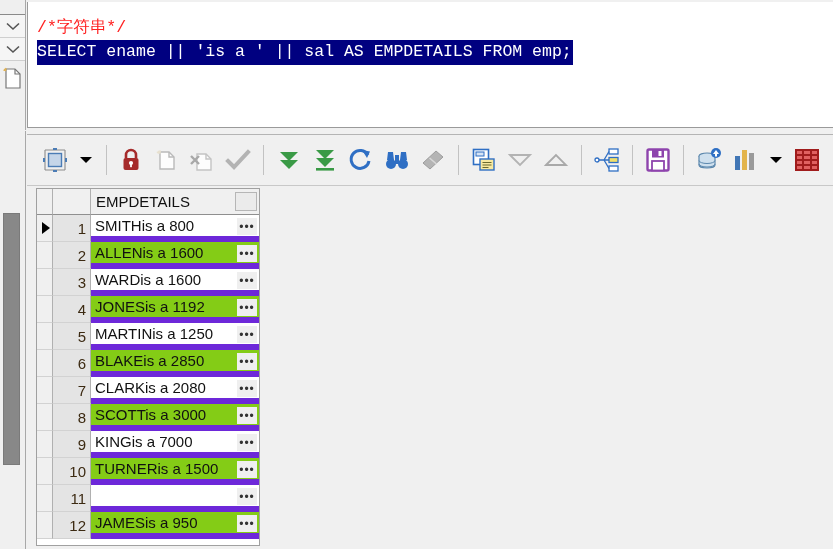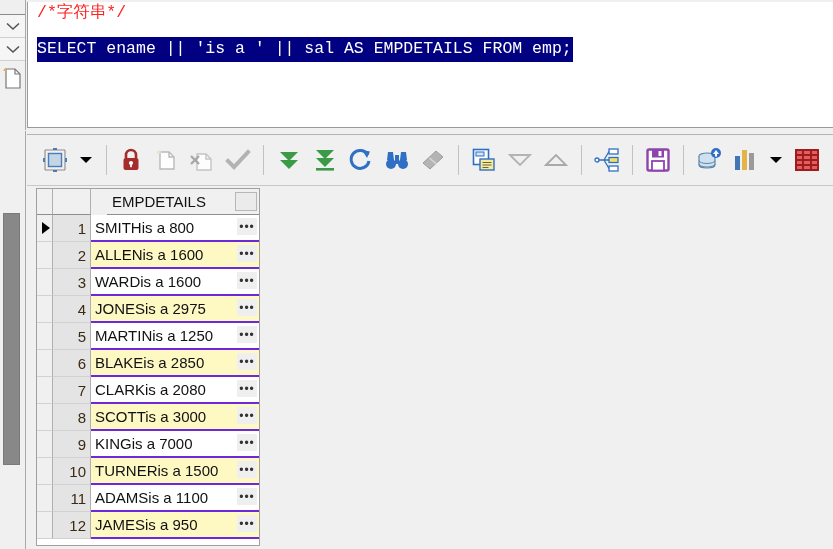--- a/index.html
+++ b/index.html
@@ -47,27 +47,27 @@
   .editor-pane {
     position: absolute; left: 27px; top: 2px; width: 806px; height: 126px;
     background: #ffffff; border: 1px solid #9a9a9a; border-right: none; border-top: none;
     box-sizing: border-box; overflow: hidden;
   }
   .code-line {
     font-family: "Liberation Mono", monospace;
     font-size: 16.5px; line-height: 22px; white-space: pre;
     padding-left: 9px;
   }
-  .comment { color: #ff2020; padding-top: 0; font-family: Liberation Mono, monospace; }
+  .comment { color: #ff2020; padding-top: 15px; font-family: Liberation Mono, monospace; }
   .sql-selected {
     background: #000080; color: #ffffff; display: inline-block;
     padding: 1px 1px 2px 0;
     box-shadow: 0 0 0 0 #000080;
   }
-  .sql-row { padding-left: 9px; margin-top: 13px; }
+  .sql-row { padding-left: 9px; margin-top: 1px; }
 
   
   .toolbar {
     position: absolute; left: 27px; top: 134px; width: 806px; height: 52px;
     background: #f0f0f0; border-top: 1px solid #b4b4b4; border-bottom: 1px solid #c8c8c8;
     box-sizing: border-box; display: flex; align-items: center;
   }
   .tb-item {
     height: 40px; display: flex; align-items: center; justify-content: center;
     padding: 0 5px; cursor: default;
@@ -80,42 +80,42 @@
     position: absolute; left: 36px; top: 188px; width: 224px; height: 358px;
     background: #ffffff; border: 1px solid #a0a0a0; box-sizing: border-box;
     overflow: hidden;
   }
   .grid-header { display: flex; height: 26px; background: #f0f0f0; }
   .hdr-sel { width: 16px; border-right: 1px solid #b0b0b0; border-bottom: 1px solid #8f8f8f; background:#f0f0f0; box-sizing:border-box;}
   .hdr-num { width: 38px; border-right: 1px solid #b0b0b0; border-bottom: 1px solid #8f8f8f; background:#f0f0f0; box-sizing:border-box;}
   .hdr-col {
     flex: 1; border-bottom: 1px solid #8f8f8f; background:#f0f0f0; box-sizing:border-box;
     display: flex; align-items: center; position: relative;
-    font-size: 15px; color: #111; padding-left: 5px; margin-left: 16px;
+    font-size: 15px; color: #111; padding-left: 5px;
   }
   .hdr-col-btn {
     position: absolute; right: 2px; top: 3px; width: 22px; height: 19px;
     background: #ebebeb; border: 1px solid #b6b6b6; box-sizing: border-box;
   }
 
   .grid-row { display: flex; height: 27px; }
-  .grid-row.even .cell { background: #fef9c3; }
+  .grid-row.even .cell { background: #84cc16; }
   .cell-sel {
     width: 16px; border-right: 1px solid #b0b0b0; border-bottom: 1px solid #d2d2d2;
     background: #f0f0f0; box-sizing: border-box;
     display: flex; align-items: center; justify-content: center;
   }
   .cell-num {
     width: 38px; border-right: 1px solid #b0b0b0; border-bottom: 1px solid #d2d2d2;
     background: #e4e4e4; box-sizing: border-box;
     display: flex; align-items: center; justify-content: flex-end;
     padding-right: 4px; font-size: 15px; color: #3c2a12;
   }
   .cell {
-    flex: 1; border-bottom: 2px solid #6d28d9; background: #ffffff;
+    flex: 1; border-bottom: 6px solid #6d28d9; background: #ffffff;
     box-sizing: border-box; display: flex; align-items: center;
     font-size: 15px; color: #111; padding-left: 4px; position: relative;
     overflow: hidden; white-space: nowrap;
   }
   .cell-dots {
     position: absolute; right: 2px; top: 3px; width: 20px; height: 17px;
     background: #efefef; display: flex; align-items: center; justify-content: center;
     letter-spacing: 1px; font-size: 12px; color: #333; line-height: 8px;
   }
   .row-marker { width:0; height:0; border-left: 8px solid #000; border-top: 6px solid transparent; border-bottom: 6px solid transparent; margin-left:2px;}
@@ -364,21 +364,21 @@
           <div class="cell-num">3</div>
           <div class="cell">
             <span>WARDis a 1600</span>
             <span class="cell-dots">•••</span>
           </div>
         </div>
         <div class="grid-row even">
           <div class="cell-sel"></div>
           <div class="cell-num">4</div>
           <div class="cell">
-            <span>JONESis a 2975</span>
+            <span>JONESis a 1192</span>
             <span class="cell-dots">•••</span>
           </div>
         </div>
         <div class="grid-row">
           <div class="cell-sel"></div>
           <div class="cell-num">5</div>
           <div class="cell">
             <span>MARTINis a 1250</span>
             <span class="cell-dots">•••</span>
           </div>
@@ -420,21 +420,20 @@
           <div class="cell-num">10</div>
           <div class="cell">
             <span>TURNERis a 1500</span>
             <span class="cell-dots">•••</span>
           </div>
         </div>
         <div class="grid-row">
           <div class="cell-sel"></div>
           <div class="cell-num">11</div>
           <div class="cell">
-            <span>ADAMSis a 1100</span>
             <span class="cell-dots">•••</span>
           </div>
         </div>
         <div class="grid-row even">
           <div class="cell-sel"></div>
           <div class="cell-num">12</div>
           <div class="cell">
             <span>JAMESis a 950</span>
             <span class="cell-dots">•••</span>
           </div>

